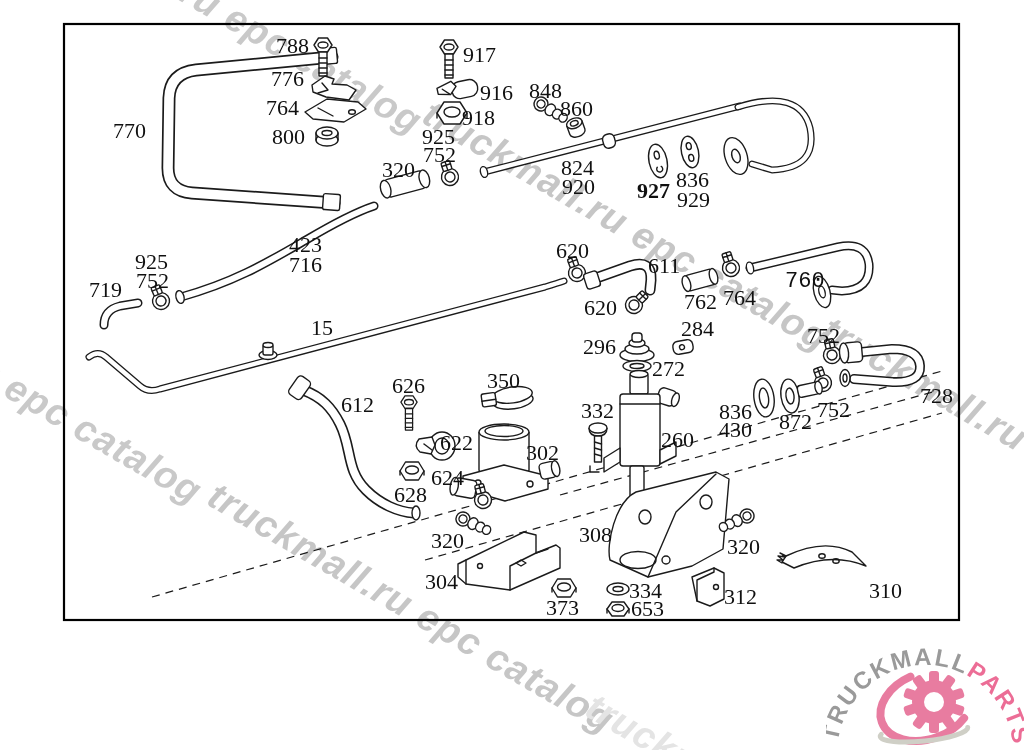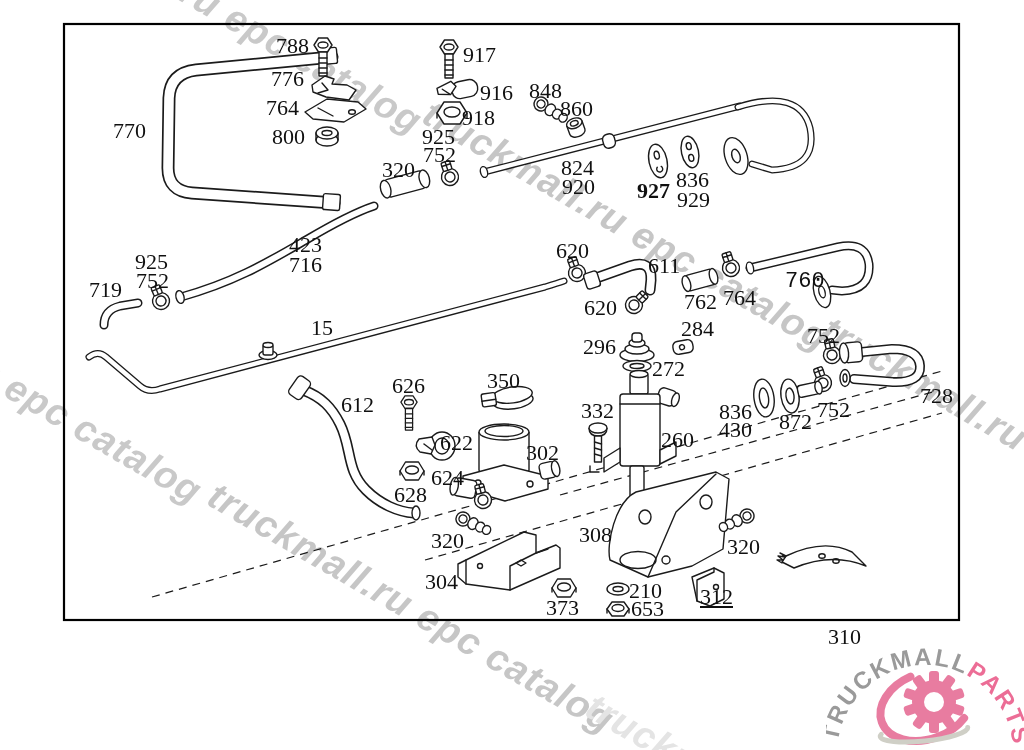--- a/index.html
+++ b/index.html
@@ -392,25 +392,25 @@
     <div class="part-label" style="left: 394px; top: 484px;">628</div>
     <div class="part-label" style="left: 431px; top: 467px;">624</div>
     <div class="part-label" style="left: 487px; top: 370px;">350</div>
     <div class="part-label" style="left: 526px; top: 442px;">302</div>
     <div class="part-label" style="left: 581px; top: 400px;">332</div>
     <div class="part-label" style="left: 661px; top: 429px;">260</div>
     <div class="part-label" style="left: 431px; top: 530px;">320</div>
     <div class="part-label" style="left: 425px; top: 571px;">304</div>
     <div class="part-label" style="left: 579px; top: 524px;">308</div>
     <div class="part-label" style="left: 546px; top: 597px;">373</div>
-    <div class="part-label" style="left: 629px; top: 580px;">210</div>
+    <div class="part-label" style="left: 629px; top: 580px;">334</div>
     <div class="part-label" style="left: 631px; top: 598px;">653</div>
-    <div class="part-label" style="left: 700px; top: 586px; text-decoration: underline;">312</div>
+    <div class="part-label" style="left: 724px; top: 586px;">312</div>
     <div class="part-label" style="left: 727px; top: 536px;">320</div>
-    <div class="part-label" style="left: 828px; top: 580px; margin-top: 46px;">310</div>
+    <div class="part-label" style="left: 869px; top: 580px;">310</div>
   </div>
 
 <svg style="left:826px;top:642px;" width="200" height="108" viewBox="0 0 200 108">
   <defs>
       <path id="logoArc" d="M12,100 A88,88 0 0 1 186,96"></path>
     </defs>
   <g>
     <ellipse cx="100" cy="64" rx="47" ry="33" fill="none" stroke="#e87ca0" stroke-width="8" transform="rotate(-20 100 64)" stroke-dasharray="155 210" stroke-dashoffset="-30" stroke-linecap="round"></ellipse>
     <ellipse cx="98" cy="90" rx="44" ry="9" fill="none" stroke="#cfcfc6" stroke-width="5" transform="rotate(-6 98 90)" stroke-dasharray="95 210" stroke-linecap="round"></ellipse>
   </g>

